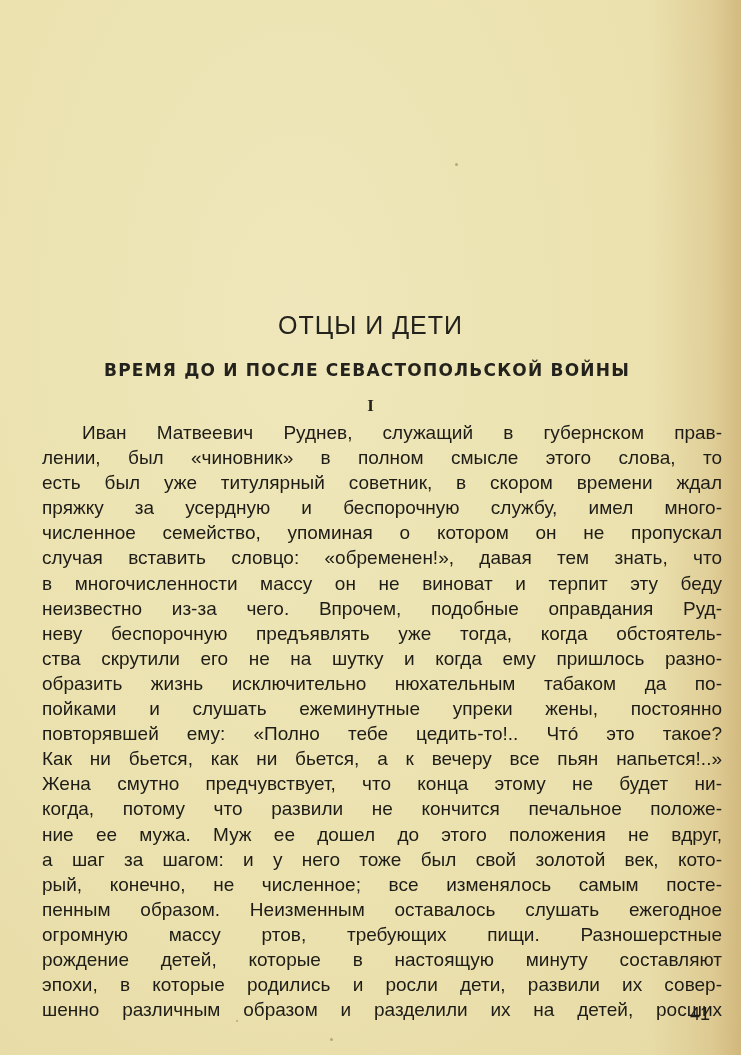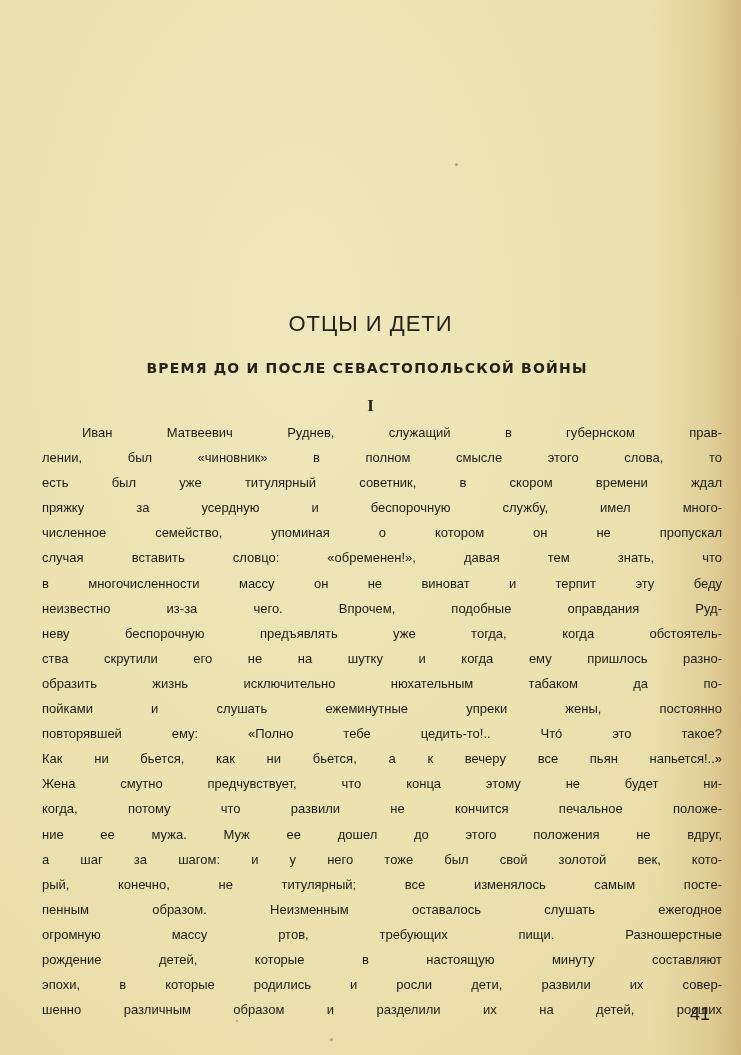--- a/index.html
+++ b/index.html
@@ -29,34 +29,34 @@
       border-radius: 50%;
       background: #b9a77a;
     }
     .title {
       position: absolute;
       top: 311px;
       left: 0;
       width: 741px;
       text-align: center;
       font-family: "Liberation Sans", "DejaVu Sans", sans-serif;
-      font-size: 22px;
+      font-size: 25px;
       letter-spacing: 1px;
       color: #24221c;
       font-weight: normal;
       margin: 0;
     }
     .subtitle {
       position: absolute;
       top: 360px;
       left: 0;
       width: 734px;
       text-align: center;
       font-family: "DejaVu Sans", "Liberation Sans", sans-serif;
-      font-size: 14px;
+      font-size: 17px;
       font-weight: bold;
       letter-spacing: 1.2px;
       color: #24221c;
       margin: 0;
     }
     .chapter {
       position: absolute;
       top: 396px;
       left: 0;
       width: 741px;
@@ -66,21 +66,21 @@
       font-weight: bold;
       color: #24221c;
     }
     .body-text {
       position: absolute;
       top: 420px;
       left: 42px;
       width: 680px;
       font-family: "Liberation Sans", "DejaVu Sans", sans-serif;
       font-stretch: condensed;
-      font-size: 13px;
+      font-size: 19px;
       line-height: 25.1px;
       color: #1e1c17;
     }
     .line {
       display: block;
       white-space: nowrap;
       text-align: justify;
       text-align-last: justify;
       height: 25.1px;
       transform-origin: left center;
@@ -126,21 +126,21 @@
     <span class="line">неву беспорочную предъявлять уже тогда, когда обстоятель-</span>
     <span class="line">ства скрутили его не на шутку и когда ему пришлось разно-</span>
     <span class="line">образить жизнь исключительно нюхательным табаком да по-</span>
     <span class="line">пойками и слушать ежеминутные упреки жены, постоянно</span>
     <span class="line">повторявшей ему: «Полно тебе цедить-то!.. Чтó это такое?</span>
     <span class="line">Как ни бьется, как ни бьется, а к вечеру все пьян напьется!..»</span>
     <span class="line">Жена смутно предчувствует, что конца этому не будет ни-</span>
     <span class="line">когда, потому что развили не кончится печальное положе-</span>
     <span class="line">ние ее мужа. Муж ее дошел до этого положения не вдруг,</span>
     <span class="line">а шаг за шагом: и у него тоже был свой золотой век, кото-</span>
-    <span class="line">рый, конечно, не титулярный; все изменялось самым посте-</span>
+    <span class="line">рый, конечно, не численное; все изменялось самым посте-</span>
     <span class="line">пенным образом. Неизменным оставалось слушать ежегодное</span>
     <span class="line">огромную массу ртов, требующих пищи. Разношерстные</span>
     <span class="line">рождение детей, которые в настоящую минуту составляют</span>
     <span class="line">эпохи, в которые родились и росли дети, развили их совер-</span>
     <span class="line">шенно различным образом и разделили их на детей, росших</span>
   </div>
 
   <div class="page-number">41</div>
 </div>
 

